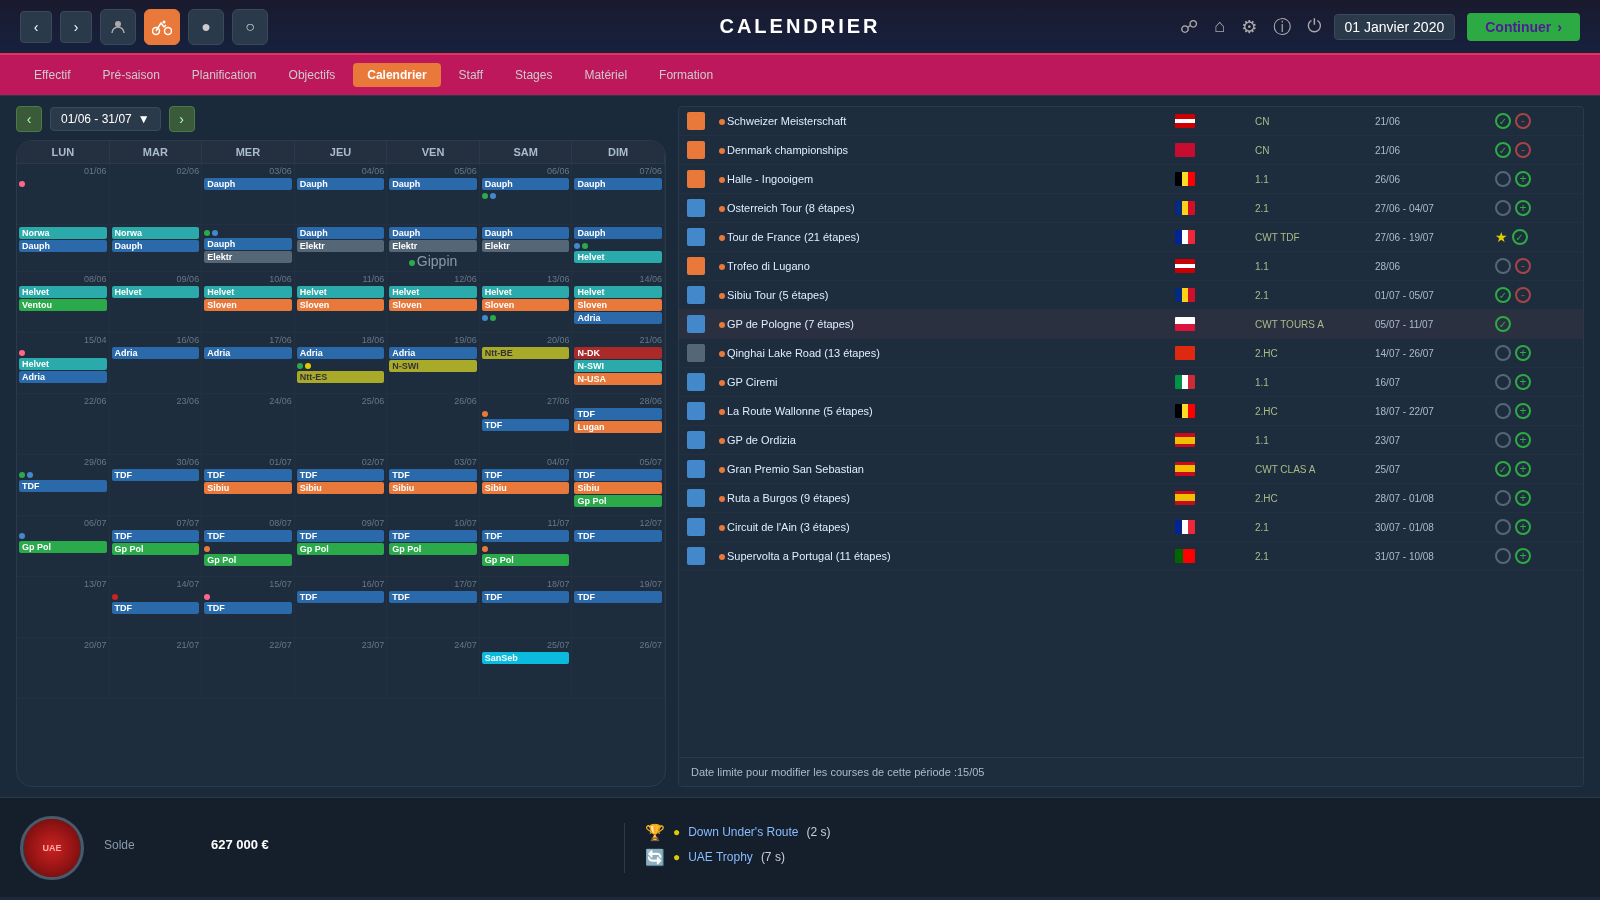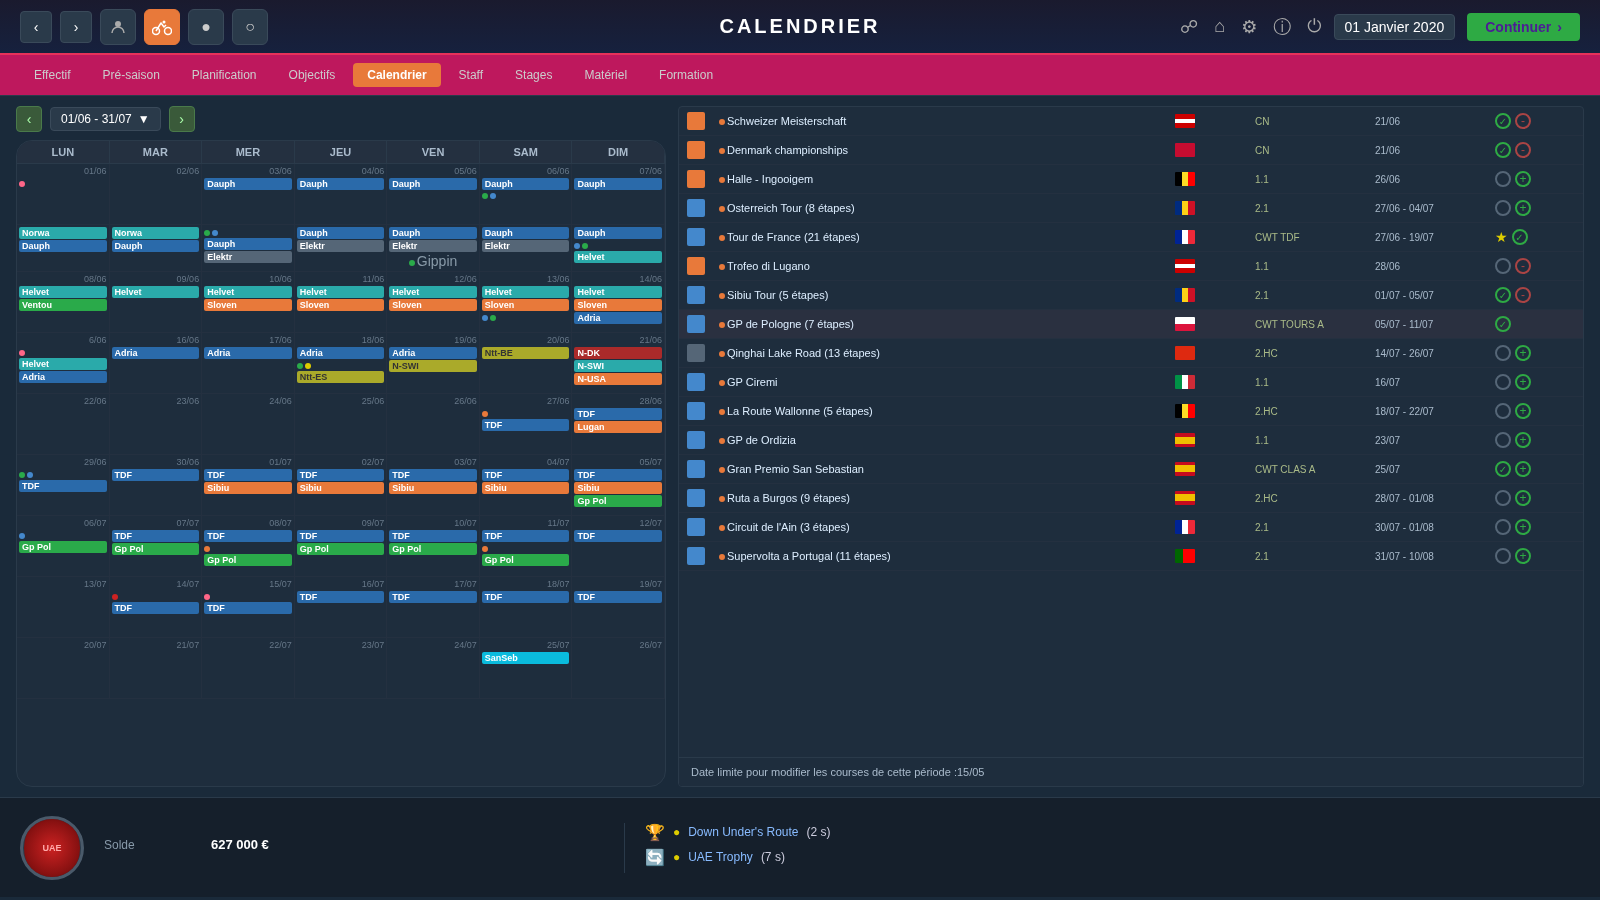--- a/index.html
+++ b/index.html
@@ -549,21 +549,21 @@
           <div class="cal-day">
             <span class="date-num">14/06</span>
             <div class="cal-event ev-teal">Helvet</div>
             <div class="cal-event ev-orange">Sloven</div>
             <div class="cal-event ev-blue">Adria</div>
           </div>
         </div>
 
         <div class="cal-week">
           <div class="cal-day">
-            <span class="date-num">6/06</span>
+            <span class="date-num">15/04</span>
             <span class="dot dot-pink"></span>
             <div class="cal-event ev-teal">Helvet</div>
             <div class="cal-event ev-blue">Adria</div>
           </div>
           <div class="cal-day">
             <span class="date-num">16/06</span>
             <div class="cal-event ev-blue">Adria</div>
           </div>
           <div class="cal-day">
             <span class="date-num">17/06</span>

